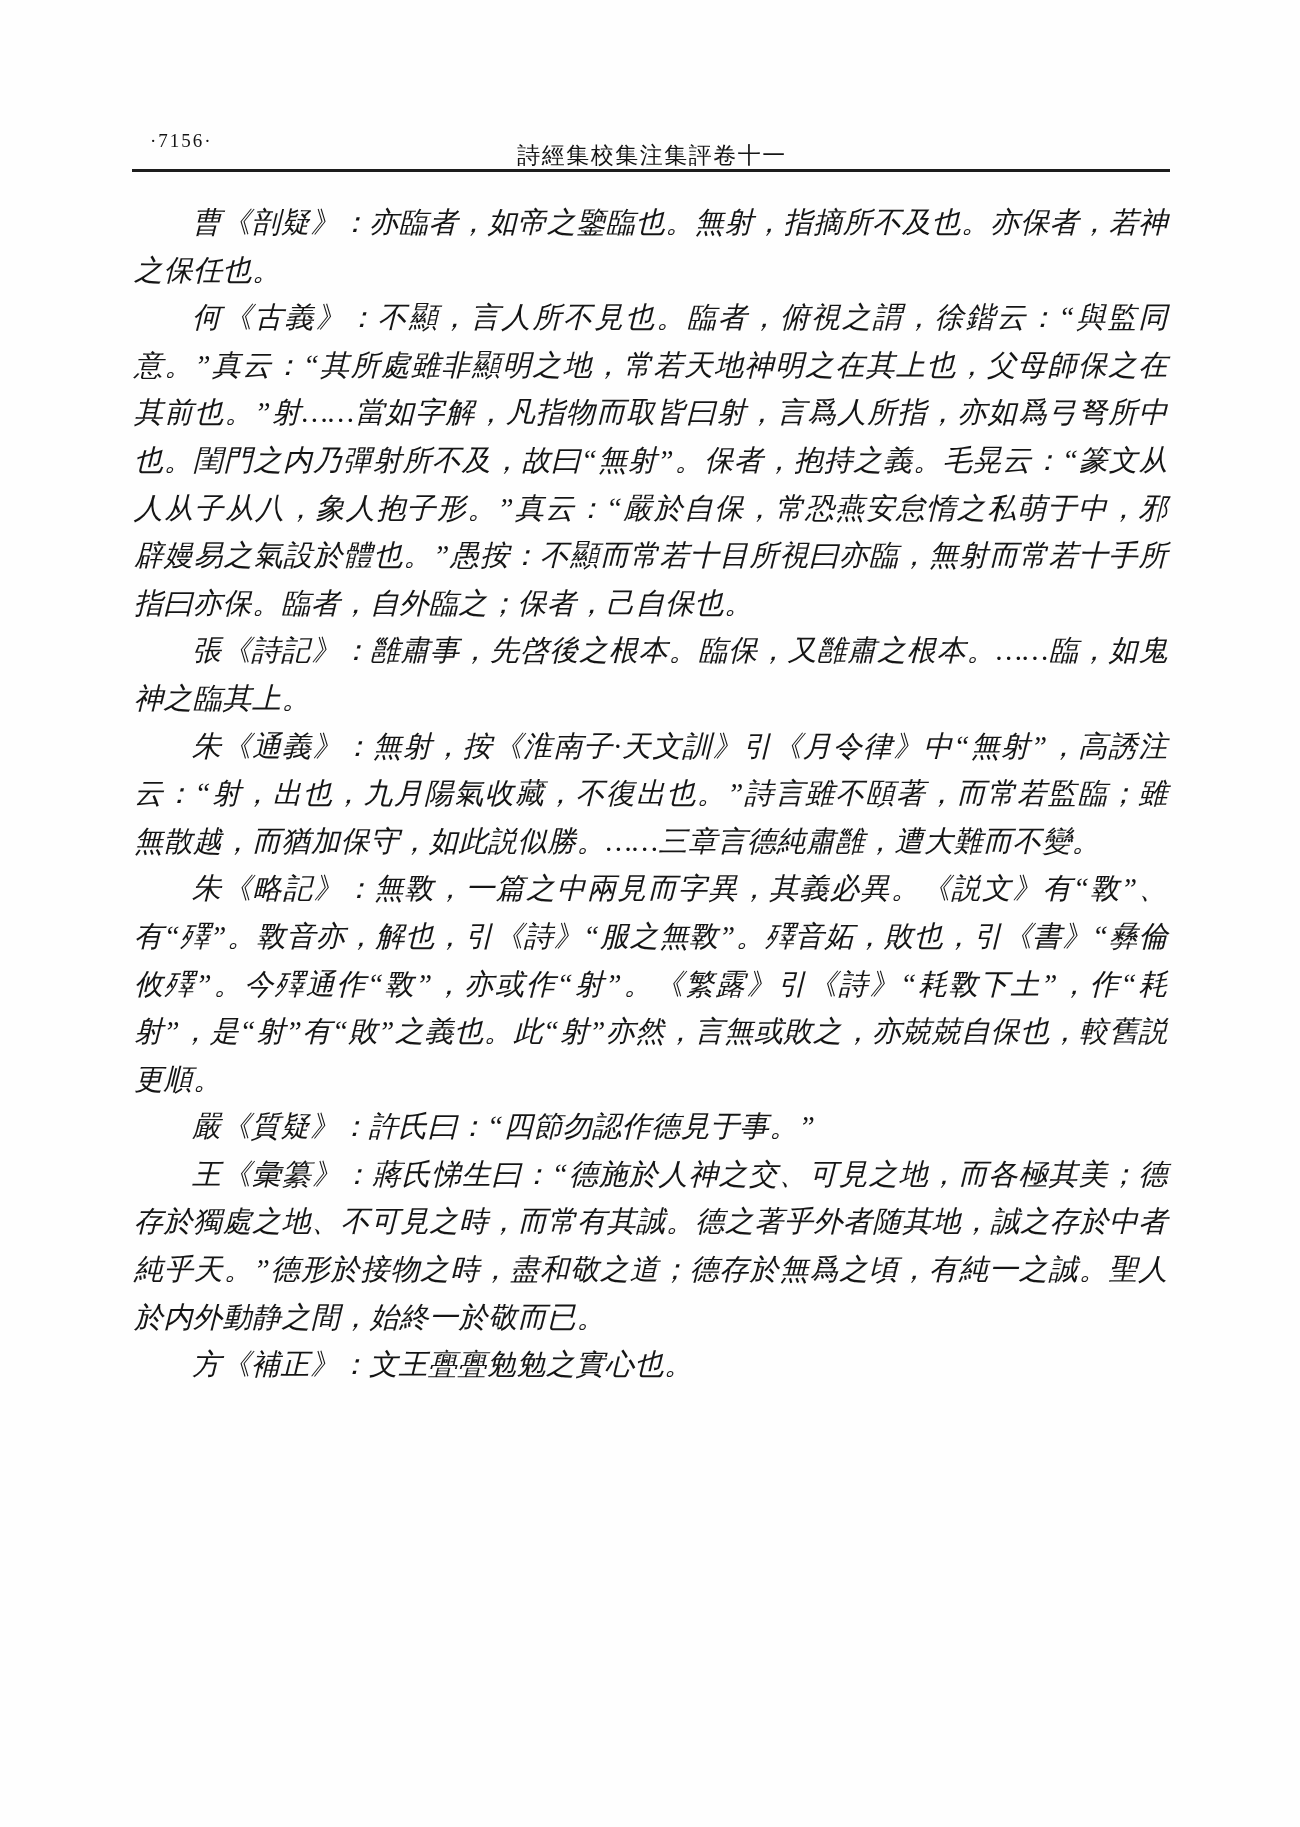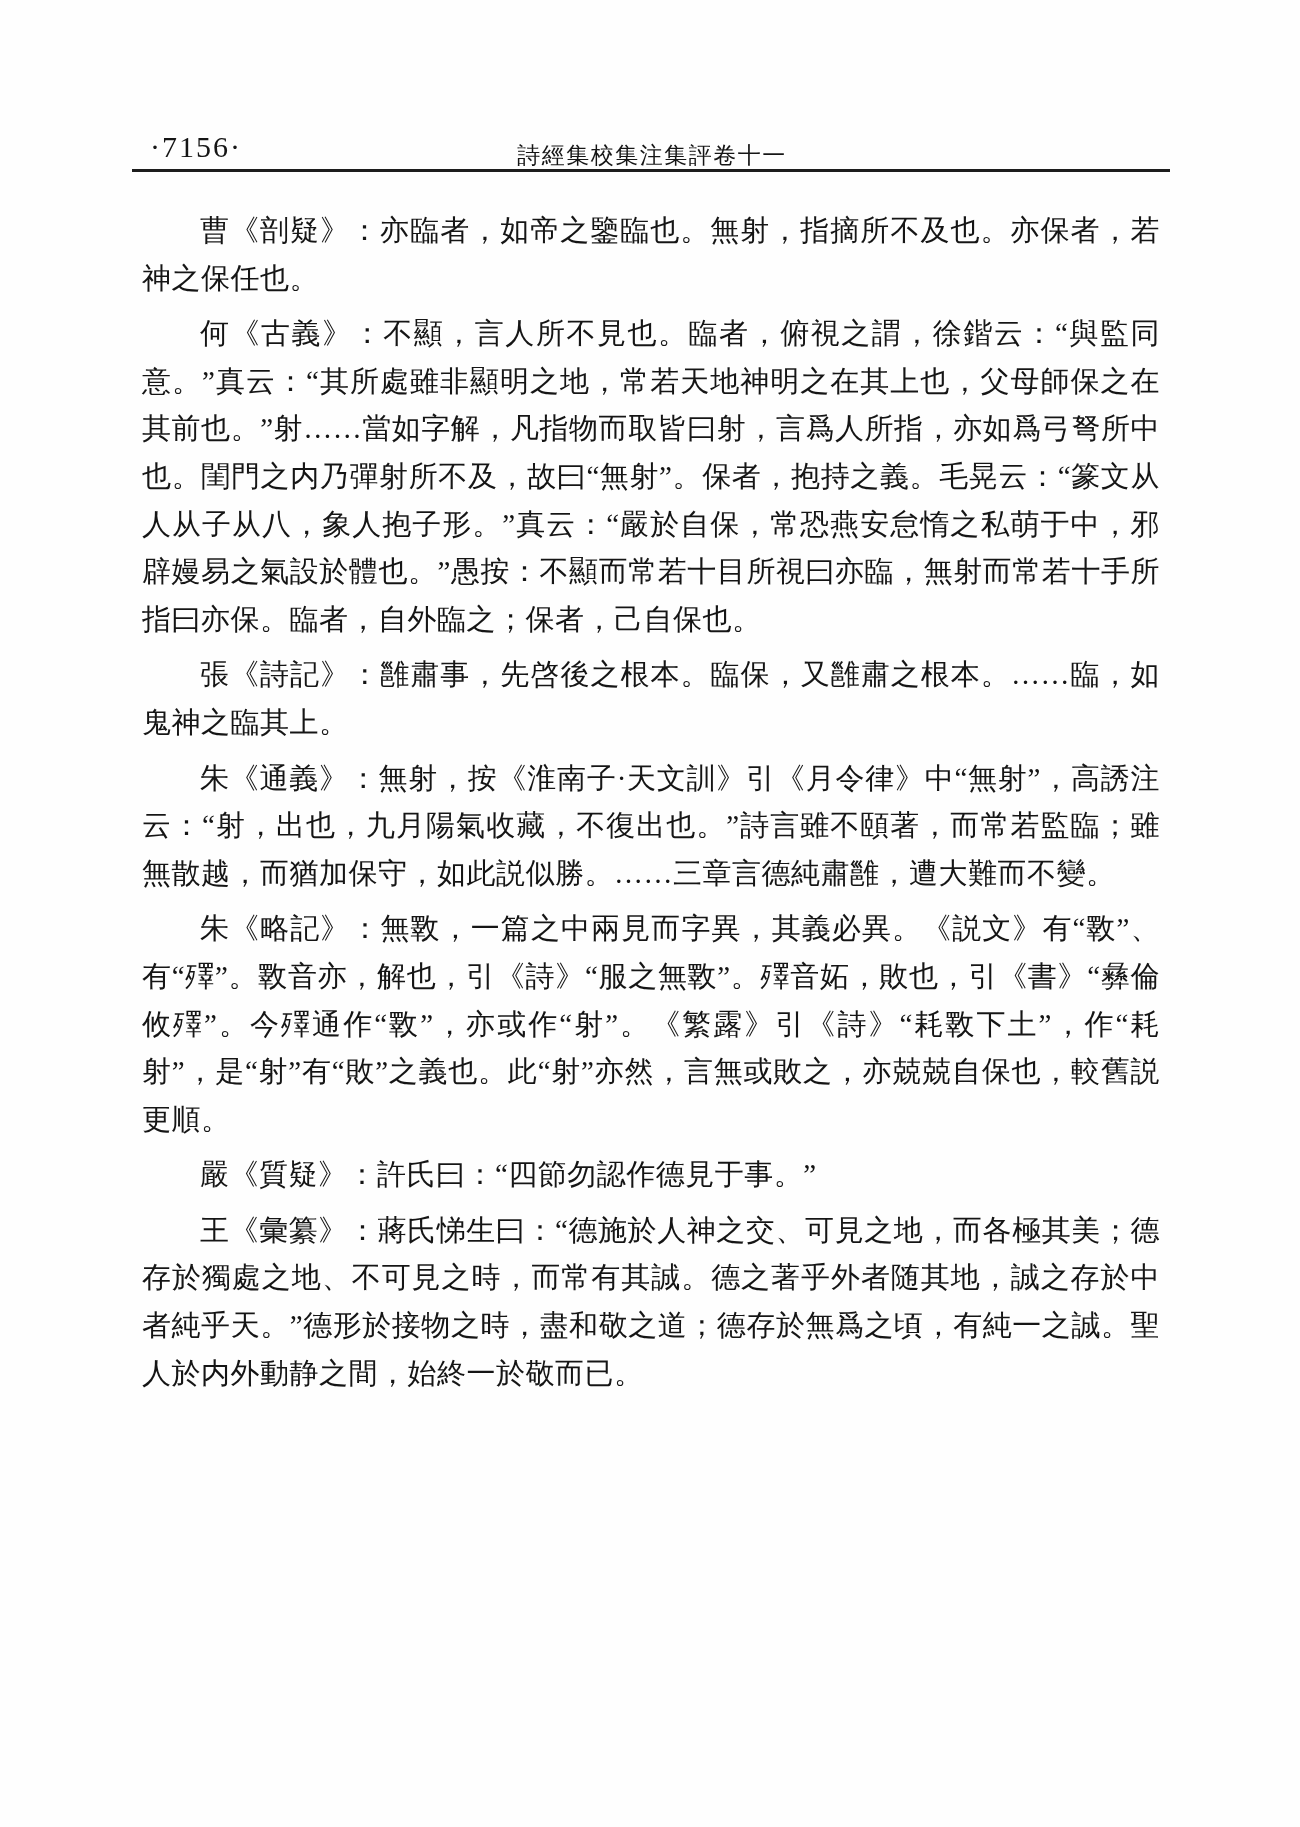--- a/index.html
+++ b/index.html
@@ -20,21 +20,21 @@
     position: absolute;
     top: 126px;
     left: 134px;
     width: 1036px;
     height: 36px;
   }
   .page-number {
     position: absolute;
     left: 16px;
     top: 4px;
-    font-size: 30px;
+    font-size: 19px;
     letter-spacing: 2px;
     white-space: nowrap;
   }
   .page-title {
     position: absolute;
     left: 50%;
     top: 14px;
     transform: translateX(-50%);
     font-size: 23px;
     letter-spacing: 1.5px;
@@ -53,23 +53,24 @@
     top: 199px;
     left: 134px;
     width: 1034px;
     font-size: 29px;
     line-height: 47.6px;
     text-align: justify;
     text-justify: inter-ideograph;
     letter-spacing: 0.5px;
   }
   .para {
-    margin: 8px;
+    margin: 0;
     padding: 0;
     text-indent: 2em;
+    font-style: italic;
   }
   .para .head {
     font-weight: 400;
   }
 </style>
 </head>
 <body>
 
 <div class="page">
 
@@ -81,15 +82,16 @@
   <div class="header-divider"></div>
 
   <main class="text-body">
     <p class="para"><span class="head">曹《剖疑》：</span><span>亦臨者，如帝之鑒臨也。無射，指摘所不及也。亦保者，若神之保任也。</span></p>
     <p class="para"><span class="head">何《古義》：</span><span>不顯，言人所不見也。臨者，俯視之謂，徐鍇云：“與監同意。”真云：“其所處雖非顯明之地，常若天地神明之在其上也，父母師保之在其前也。”射……當如字解，凡指物而取皆曰射，言爲人所指，亦如爲弓弩所中也。閨門之内乃彈射所不及，故曰“無射”。保者，抱持之義。毛晃云：“篆文从人从子从八，象人抱子形。”真云：“嚴於自保，常恐燕安怠惰之私萌于中，邪辟嫚易之氣設於體也。”愚按：不顯而常若十目所視曰亦臨，無射而常若十手所指曰亦保。臨者，自外臨之；保者，己自保也。</span></p>
     <p class="para"><span class="head">張《詩記》：</span><span>雝肅事，先啓後之根本。臨保，又雝肅之根本。……臨，如鬼神之臨其上。</span></p>
     <p class="para"><span class="head">朱《通義》：</span><span>無射，按《淮南子·天文訓》引《月令律》中“無射”，高誘注云：“射，出也，九月陽氣收藏，不復出也。”詩言雖不頤著，而常若監臨；雖無散越，而猶加保守，如此説似勝。……三章言德純肅雝，遭大難而不變。</span></p>
     <p class="para"><span class="head">朱《略記》：</span><span>無斁，一篇之中兩見而字異，其義必異。《説文》有“斁”、有“殬”。斁音亦，解也，引《詩》“服之無斁”。殬音妬，敗也，引《書》“彝倫攸殬”。今殬通作“斁”，亦或作“射”。《繁露》引《詩》“耗斁下土”，作“耗射”，是“射”有“敗”之義也。此“射”亦然，言無或敗之，亦兢兢自保也，較舊説更順。</span></p>
     <p class="para"><span class="head">嚴《質疑》：</span><span>許氏曰：“四節勿認作德見于事。”</span></p>
     <p class="para"><span class="head">王《彙纂》：</span><span>蔣氏悌生曰：“德施於人神之交、可見之地，而各極其美；德存於獨處之地、不可見之時，而常有其誠。德之著乎外者随其地，誠之存於中者純乎天。”德形於接物之時，盡和敬之道；德存於無爲之頃，有純一之誠。聖人於内外動静之間，始終一於敬而已。</span></p>
+    <p class="para"><span class="head">方《補正》：</span><span>文王亹亹勉勉之實心也。</span></p>
   </main>
 
 </div>
 
 </body></html>

